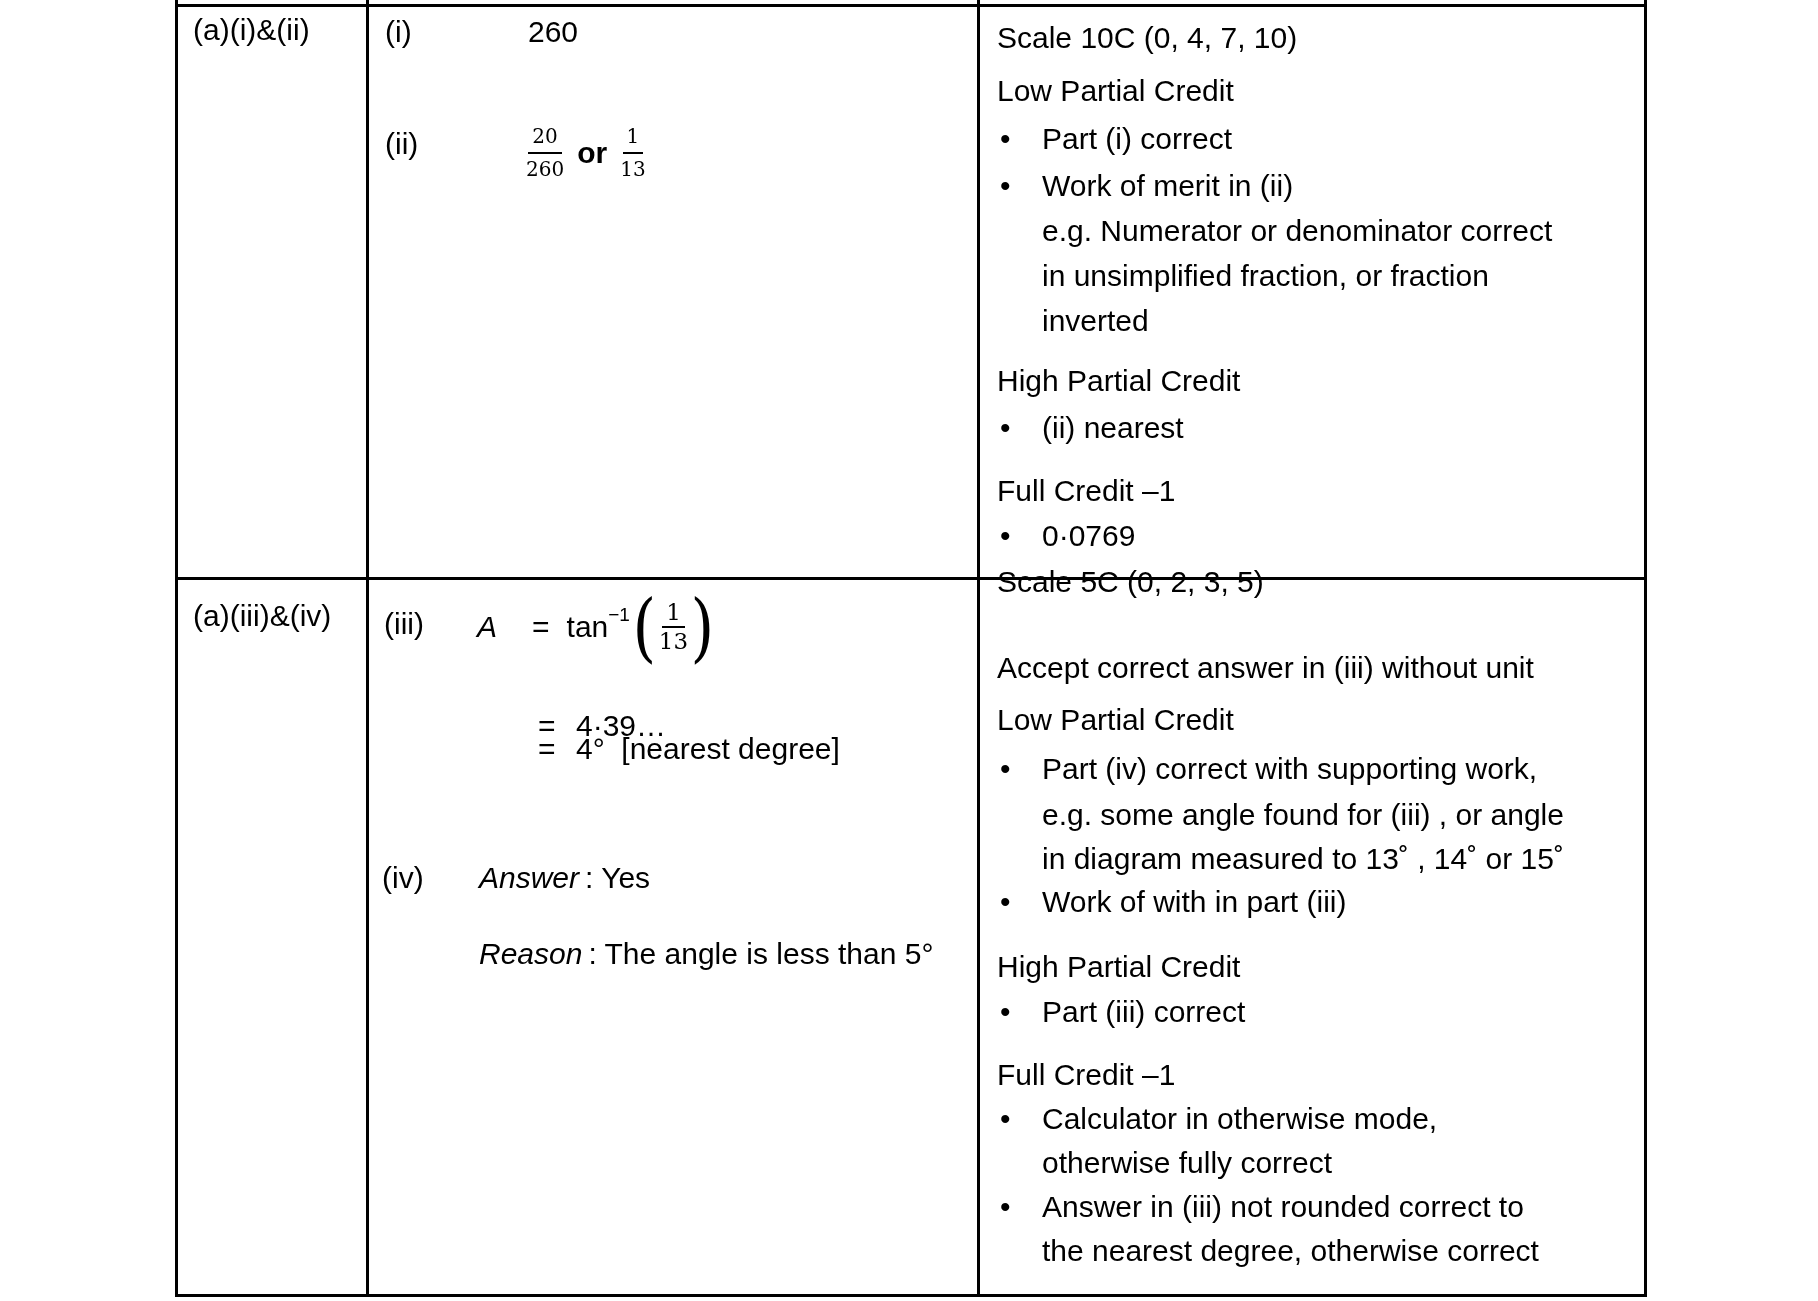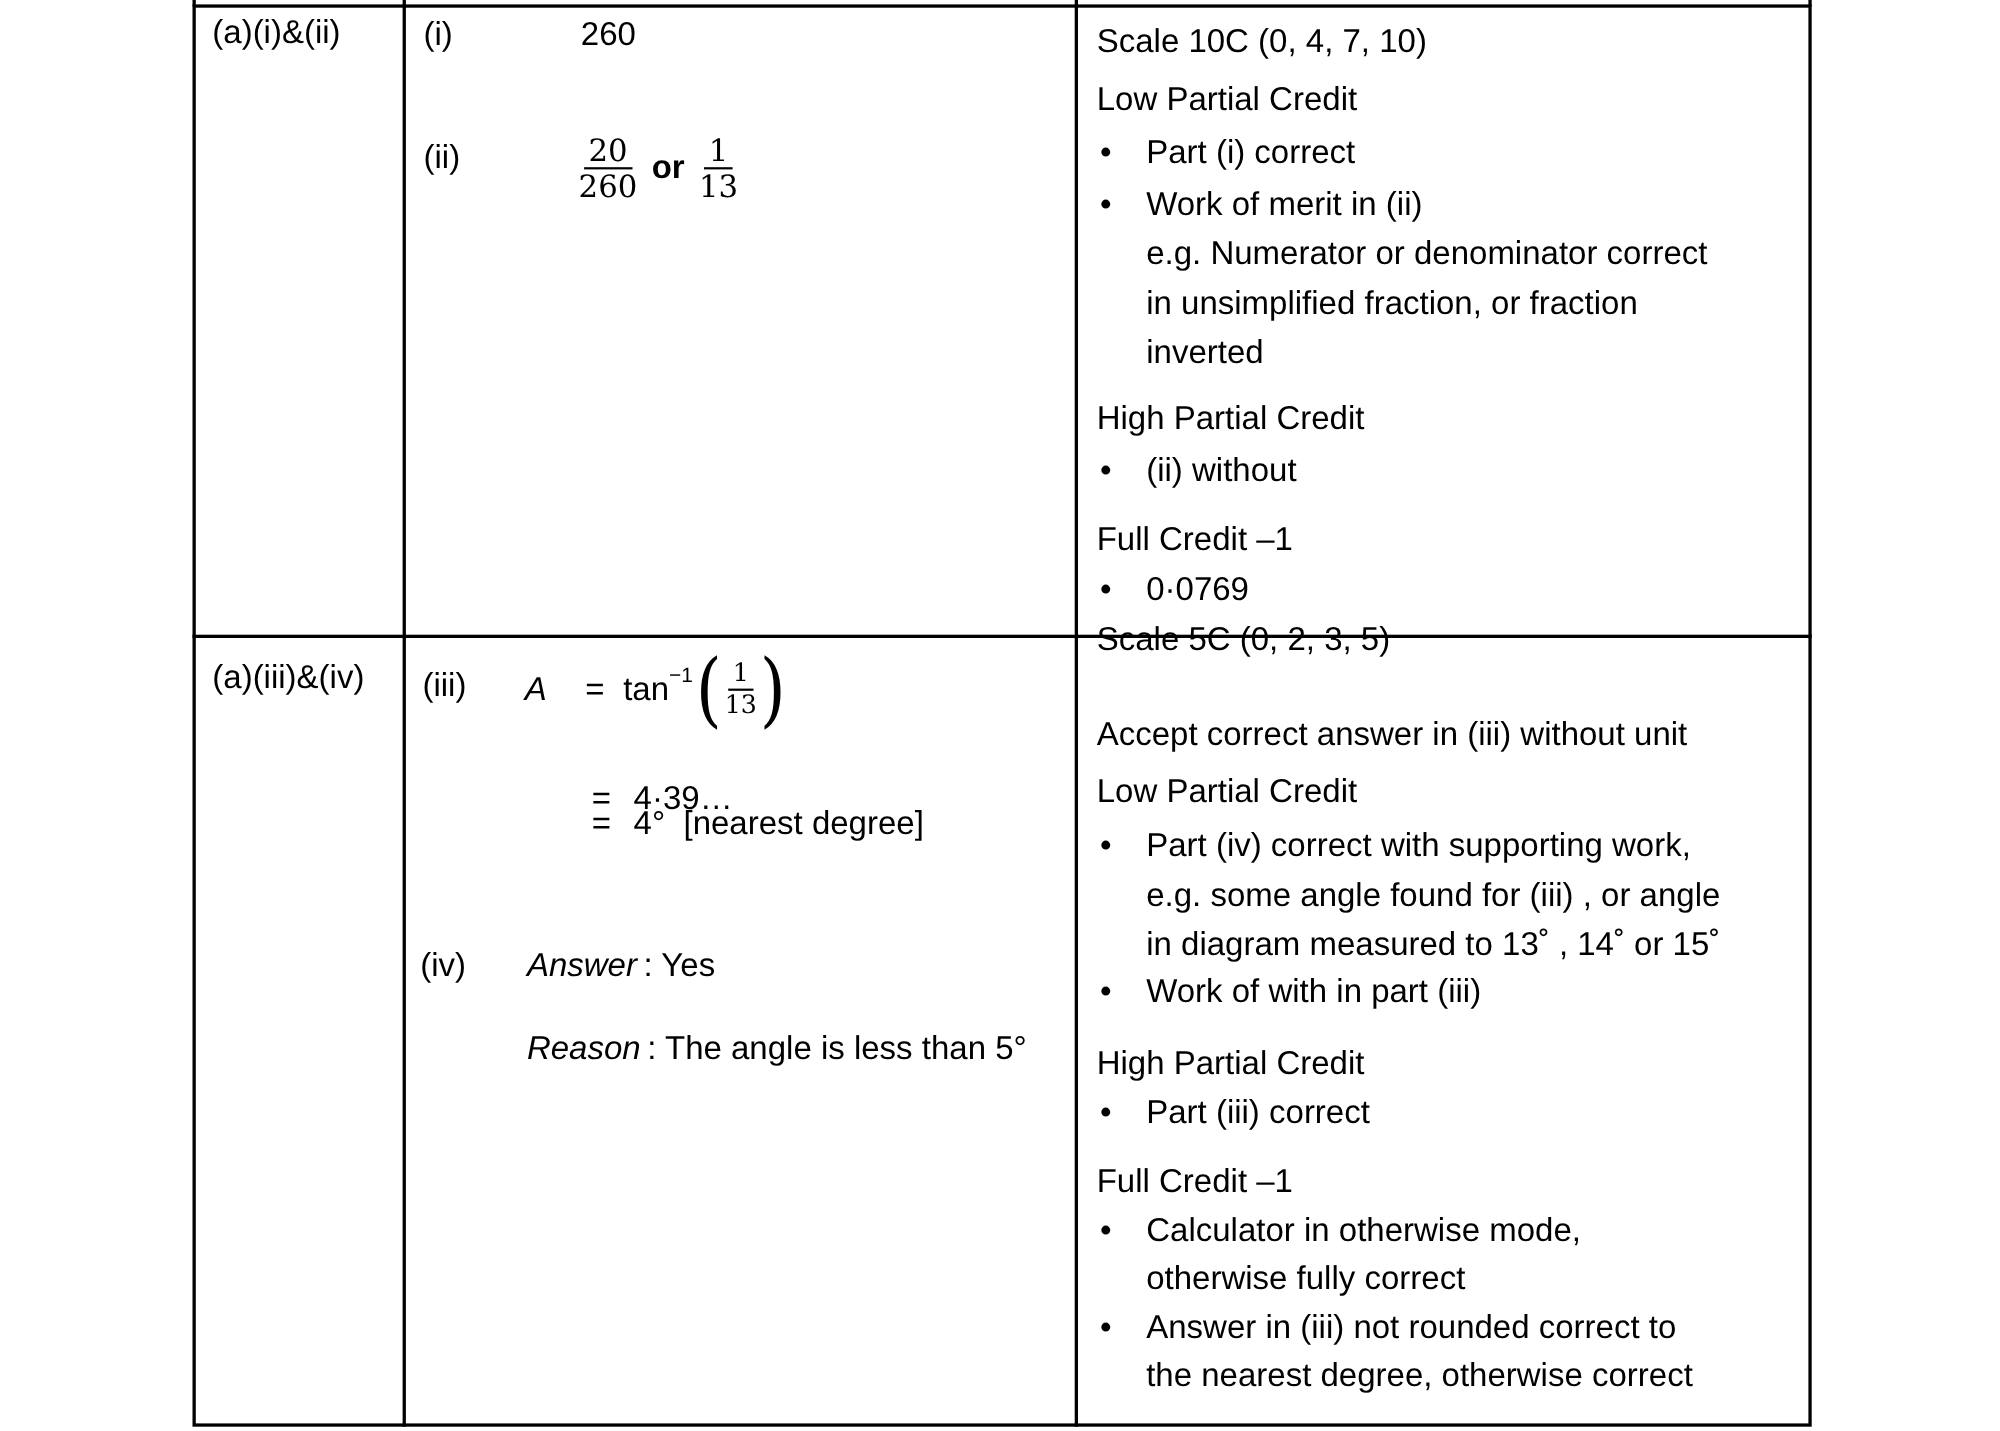--- a/index.html
+++ b/index.html
@@ -15,21 +15,21 @@
   .stub{position:absolute;top:0;width:3px;height:6px;background:#000}
   
   .line{position:absolute;line-height:36px;white-space:pre}
   .scale{font-weight:400}
   .crit{}
   .it{font-style:italic}
   .bl{display:inline-block;width:42px}
   
   .fracrow{position:absolute;display:flex;align-items:center;gap:13px;height:72px}
   .eqrow{position:absolute;display:flex;align-items:center;height:72px;white-space:pre}
-  .frac{display:inline-flex;flex-direction:column;align-items:center;font-family:"DejaVu Serif",serif;font-size:28px;line-height:29px;text-align:center}
+  .frac{display:inline-flex;flex-direction:column;align-items:center;font-family:"DejaVu Serif",serif;font-size:20px;line-height:29px;text-align:center}
   .frac .num{border-bottom:2px solid #000;padding:0 4px 1px}
   .frac .den{padding-top:1px}
   .sfrac{font-size:23px;line-height:25px}
   .orword{font-weight:700}
   .bigp{font-family:"DejaVu Serif",serif;font-size:74px;line-height:0;transform:scaleX(.82)}
   .sup{font-size:19px;position:relative;top:-12px}
   .gap35{margin-right:35px}.gap17{margin-right:17px}.gap18{display:inline-block;width:38px}
   .vgap6{margin-left:6px}
 </style>
 </head>
@@ -62,21 +62,21 @@
 </div>
 
 <div class="line scale" style="left:997px;top:20px">Scale 10C (0, 4, 7, 10)</div>
 <div class="line crit" style="left:997px;top:73px">Low Partial Credit</div>
 <div class="line" style="left:1000px;top:121px"><span class="bl">•</span><span>Part (i) correct</span></div>
 <div class="line" style="left:1000px;top:168px"><span class="bl">•</span><span>Work of merit in (ii)</span></div>
 <div class="line" style="left:1042px;top:213px">e.g. Numerator or denominator correct</div>
 <div class="line" style="left:1042px;top:258px">in unsimplified fraction, or fraction</div>
 <div class="line" style="left:1042px;top:303px">inverted</div>
 <div class="line crit" style="left:997px;top:363px">High Partial Credit</div>
-<div class="line" style="left:1000px;top:410px"><span class="bl">•</span><span>(ii) without</span></div>
+<div class="line" style="left:1000px;top:410px"><span class="bl">•</span><span>(ii) nearest</span></div>
 <div class="line crit" style="left:997px;top:473px">Full Credit –1</div>
 <div class="line" style="left:1000px;top:518px"><span class="bl">•</span><span>0·0769</span></div>
 
 <div class="line" style="left:193px;top:598px">(a)(iii)&amp;(iv)</div>
 
 <div class="line" style="left:384px;top:606px">(iii)</div>
 <div class="eqrow" style="left:477px;top:591px">
   <span class="it gap35">A</span>
   <span class="gap17">=</span>
   <span>tan</span>

